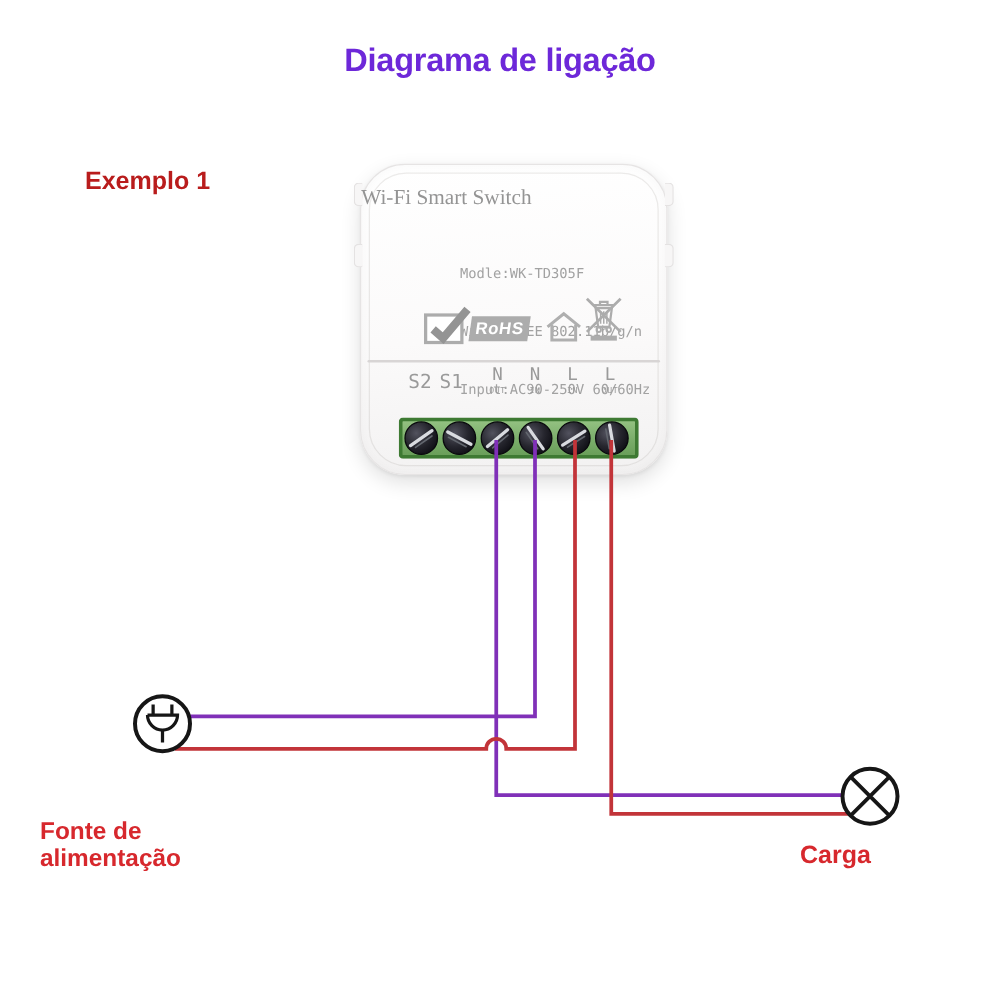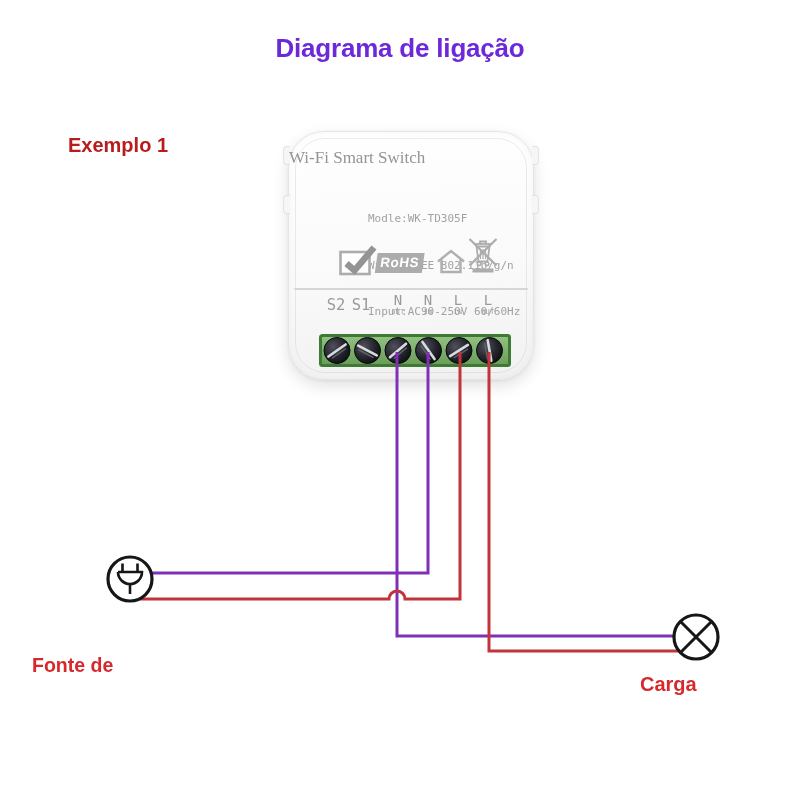--- a/index.html
+++ b/index.html
@@ -194,20 +194,21 @@
   </svg>
 
   <svg class="plug" width="52" height="52" viewBox="-26 -26 52 52">
     <circle r="22" fill="#ffffff" stroke="#161616" stroke-width="3.2"></circle>
     <path d="M -7.5 -15.5 L -7.5 -7 M 7.5 -15.5 L 7.5 -7" stroke="#161616" stroke-width="2.6" fill="none"></path>
     <path d="M -12 -7 L 12 -7 A 12 12 0 0 1 -12 -7" stroke="#161616" stroke-width="2.6" fill="none"></path>
     <path d="M 0 5 L 0 15" stroke="#161616" stroke-width="2.6" fill="none"></path>
   </svg>
   <div class="src-label">
     <div>Fonte de</div>
+    <div>alimentação</div>
   </div>
 
   <svg class="lamp" width="48" height="48" viewBox="-24 -24 48 48">
     <circle r="22" fill="#ffffff" stroke="#161616" stroke-width="3.2"></circle>
     <path d="M -15.5 -15.5 L 15.5 15.5 M 15.5 -15.5 L -15.5 15.5" stroke="#161616" stroke-width="3" fill="none"></path>
   </svg>
   <div class="load-label">Carga</div>
 
 </div>
 

